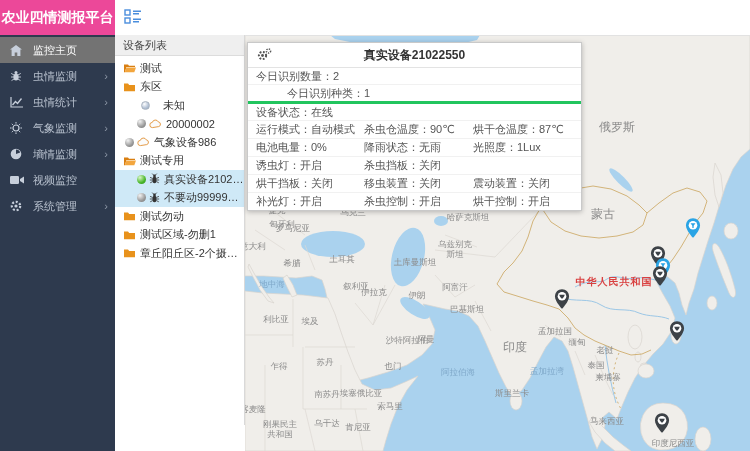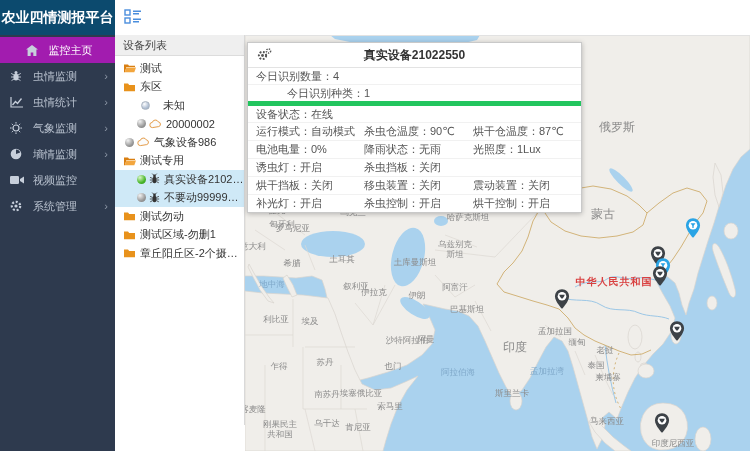--- a/index.html
+++ b/index.html
@@ -1,25 +1,25 @@
 <!DOCTYPE html>
 <html><head>
 <meta charset="utf-8">
 <style>
   html,body{margin:0;padding:0;background:#555;}
   .app{position:relative;width:750px;height:451px;overflow:hidden;background:#fff;
        font-family:"Liberation Sans","DejaVu Sans",sans-serif;-webkit-font-smoothing:antialiased;}
   
   .sidebar{position:absolute;left:0;top:0;width:115px;height:451px;background:#2e3a4e;z-index:5;}
-  .sidebar-title{height:35px;line-height:35px;background:#0c4a6e;color:#fff;
+  .sidebar-title{height:35px;line-height:35px;background:#ec4899;color:#fff;
                  font-size:14px;font-weight:bold;text-align:center;letter-spacing:0;white-space:nowrap;}
   .menu{padding-top:2px;}
   .menu-item{height:26px;display:flex;align-items:center;padding:0 7px 0 10px;
              color:#b9c2cf;font-size:11px;cursor:pointer;}
-  .menu-item.active{background:#a21caf;color:#fff;justify-content:center;}
+  .menu-item.active{background:#737373;color:#fff;}
   .menu-item .mi-icon{width:14px;height:12px;margin-right:9px;flex:0 0 14px;display:flex;align-items:center;}
   .menu-item .chev{margin-left:auto;font-size:11px;color:#8d97a6;line-height:1;}
   
   .topbar{position:absolute;left:115px;top:0;width:635px;height:35px;background:#fff;
           border-bottom:1px solid #e2e2e2;z-index:4;}
   .toggle{position:absolute;left:9px;top:9px;width:18px;height:17px;cursor:pointer;}
   
   .panel{position:absolute;left:115px;top:35px;width:130px;height:390px;background:#fff;
          border-right:1px solid #d9d9d9;z-index:4;font-size:11px;color:#333;box-sizing:border-box;}
   .panel-h{height:20px;line-height:20px;background:#efefef;border-bottom:1px solid #dcdcdc;
@@ -41,21 +41,21 @@
   .map-label.china{color:#d94040;font-size:10px;font-weight:bold;letter-spacing:1px;}
   .map-label.big{font-size:12px;}
   .pin{position:absolute;width:15px;height:20px;transform:translate(-50%,-100%);}
   
   .popup{position:absolute;left:247px;top:42px;width:333px;background:#fff;border:1px solid #c9c9c9;
          box-shadow:0 1px 5px rgba(0,0,0,.25);z-index:8;font-size:11px;color:#555;}
   .pop-h{height:24px;display:flex;align-items:center;border-bottom:1px solid #e3e3e3;position:relative;}
   .pop-gear{position:absolute;left:8px;top:4px;width:16px;height:16px;cursor:pointer;}
   .pop-title{flex:1;text-align:center;font-size:12px;color:#333;font-weight:bold;}
   .p-row{height:16px;line-height:16px;padding-left:8px;border-bottom:1px solid #f1f1f1;}
-  .p-row.strong{border-bottom:5px solid #22c55e;padding-left:39px;}
+  .p-row.strong{border-bottom:3px solid #22c55e;padding-left:39px;}
   .g-row{display:grid;grid-template-columns:108px 109px auto;height:17px;line-height:17px;
          padding-left:8px;border-bottom:1px solid #f1f1f1;}
   .g-row:last-child{border-bottom:none;}
 </style>
 </head>
 <body>
 
 <div class="app">
 
   <div class="map">
@@ -417,21 +417,21 @@
       <div class="pop-gear">
         <svg width="16" height="16" viewBox="0 0 16 16">
           <circle cx="6.5" cy="8.5" r="3.6" fill="none" stroke="#555" stroke-width="2" stroke-dasharray="1.8 1.6"></circle>
           <circle cx="6.5" cy="8.5" r="1.4" fill="#555"></circle>
           <circle cx="12.5" cy="4" r="2.1" fill="none" stroke="#555" stroke-width="1.5" stroke-dasharray="1.2 1.1"></circle>
         </svg>
       </div>
       <div class="pop-title">真实设备21022550</div>
     </div>
     <div id="popStats">
-        <div class="p-row">今日识别数量：4</div>
+        <div class="p-row">今日识别数量：2</div>
         <div class="p-row strong">今日识别种类：1</div>
       </div>
     <div class="p-row" id="popStatus">设备状态：在线</div>
     <div id="popGrid">
         <div class="g-row">
           <span>运行模式：自动模式</span>
           <span>杀虫仓温度：90℃</span>
           <span>烘干仓温度：87℃</span>
         </div>
         <div class="g-row">

